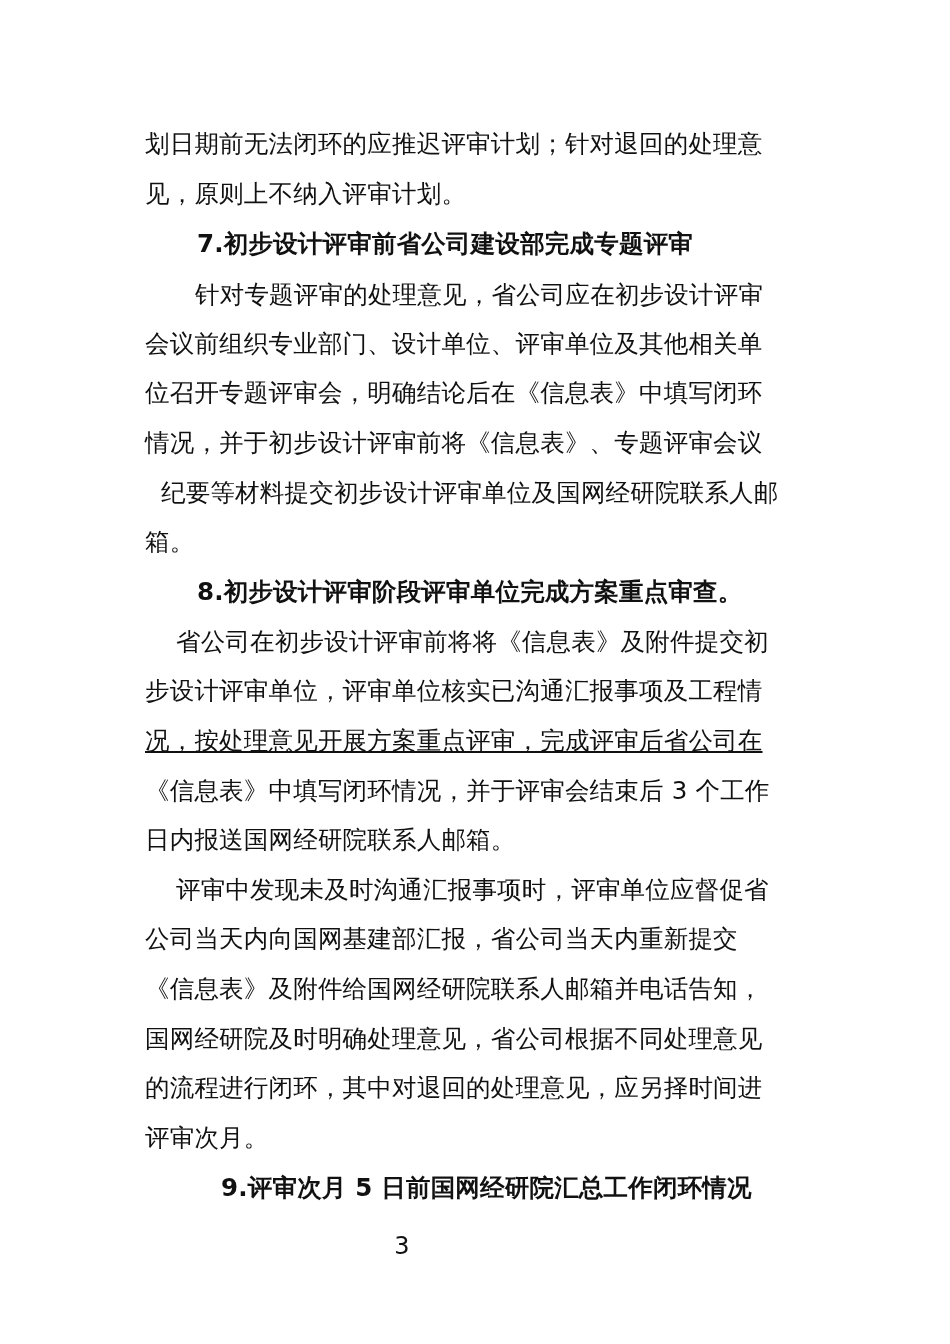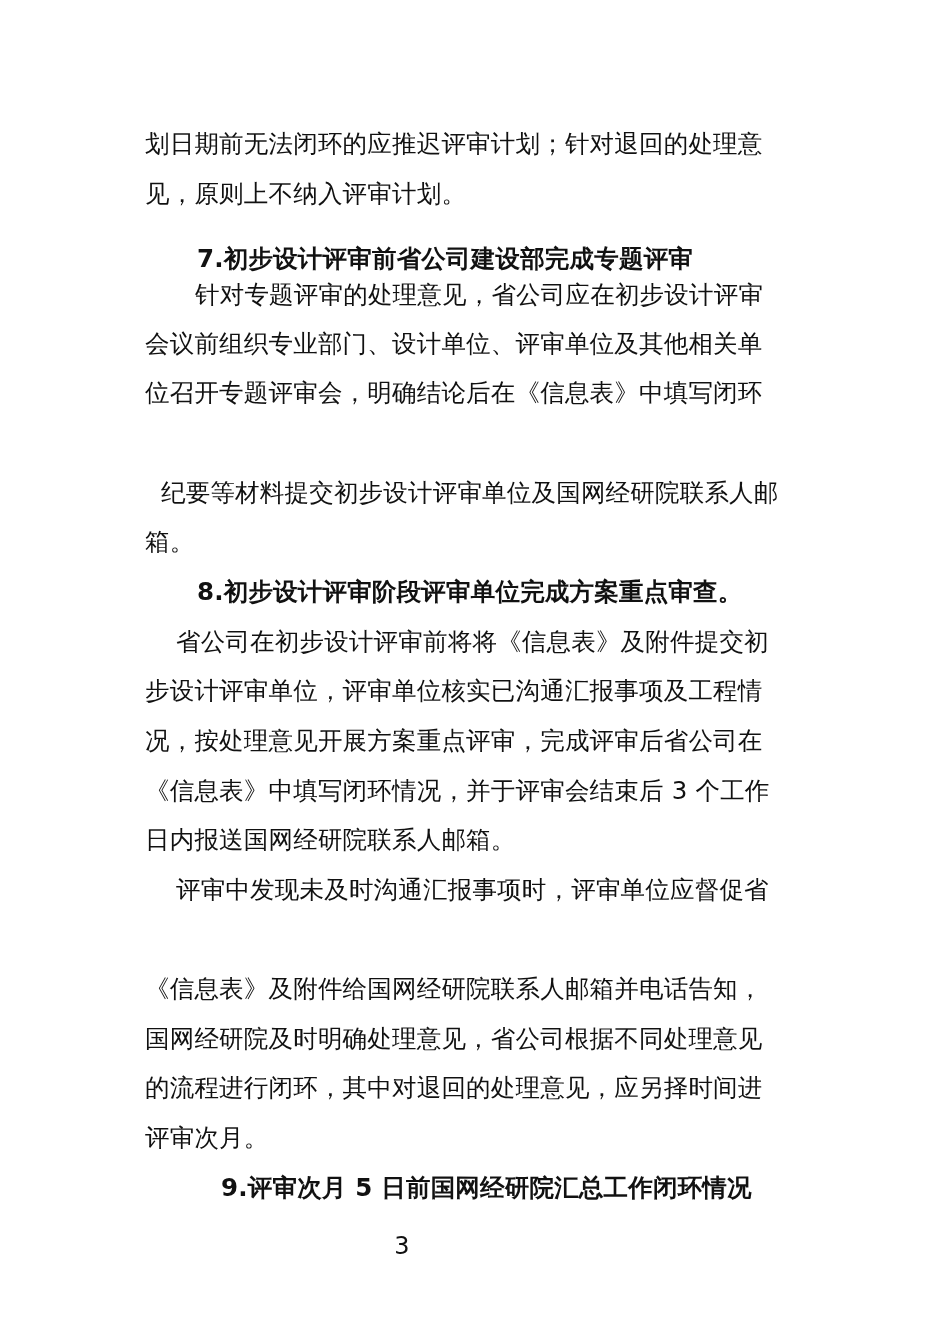--- a/index.html
+++ b/index.html
@@ -44,37 +44,39 @@
   }
 </style>
 </head>
 <body>
 
 <div class="page">
 
   <div class="line" style="top:128px;">划日期前无法闭环的应推迟评审计划；针对退回的处理意</div>
   <div class="line" style="top:178px;">见，原则上不纳入评审计划。</div>
 
-  <div class="line heading" style="top:228px;margin-top:15px;">7.初步设计评审前省公司建设部完成专题评审</div>
+  <div class="line heading" style="top:228px;">7.初步设计评审前省公司建设部完成专题评审</div>
 
   <div class="line" style="top:279px; left:195px;">针对专题评审的处理意见，省公司应在初步设计评审</div>
   <div class="line" style="top:328px;">会议前组织专业部门、设计单位、评审单位及其他相关单</div>
   <div class="line" style="top:377px;">位召开专题评审会，明确结论后在《信息表》中填写闭环</div>
+  <div class="line" style="top:427px;">情况，并于初步设计评审前将《信息表》、专题评审会议</div>
   <div class="line" style="top:477px;margin-left:16px;">纪要等材料提交初步设计评审单位及国网经研院联系人邮</div>
   <div class="line" style="top:526px;">箱。</div>
 
   <div class="line heading" style="top:576px;">8.初步设计评审阶段评审单位完成方案重点审查。</div>
 
   <div class="line" style="top:626px; left:176px;">省公司在初步设计评审前将将《信息表》及附件提交初</div>
   <div class="line" style="top:675px;">步设计评审单位，评审单位核实已沟通汇报事项及工程情</div>
-  <div class="line" style="top:725px;">况，按处理意见开展方案重点评审，完成评审后省公司在</div>
+  <div class="line" style="top:725px;text-decoration:underline;">况，按处理意见开展方案重点评审，完成评审后省公司在</div>
   <div class="line" style="top:775px;">《信息表》中填写闭环情况，并于评审会结束后 3 个工作</div>
   <div class="line" style="top:824px;">日内报送国网经研院联系人邮箱。</div>
 
   <div class="line" style="top:874px; left:176px;">评审中发现未及时沟通汇报事项时，评审单位应督促省</div>
+  <div class="line" style="top:923px;">公司当天内向国网基建部汇报，省公司当天内重新提交</div>
   <div class="line" style="top:973px;font-family:Liberation Serif, serif;">《信息表》及附件给国网经研院联系人邮箱并电话告知，</div>
   <div class="line" style="top:1023px;">国网经研院及时明确处理意见，省公司根据不同处理意见</div>
   <div class="line" style="top:1072px;">的流程进行闭环，其中对退回的处理意见，应另择时间进</div>
   <div class="line" style="top:1122px;">评审次月。</div>
 
   <div class="line heading" style="top:1172px;margin-left:24px;">9.评审次月 5 日前国网经研院汇总工作闭环情况</div>
 
   <div class="page-number">3</div>
 
 </div>

